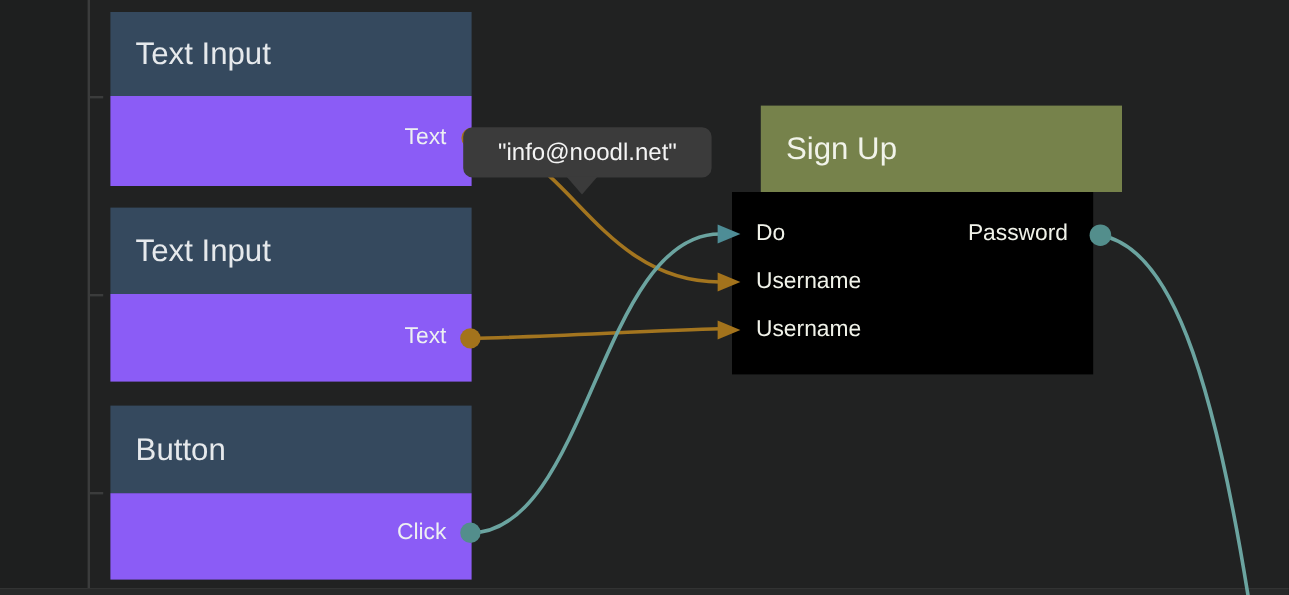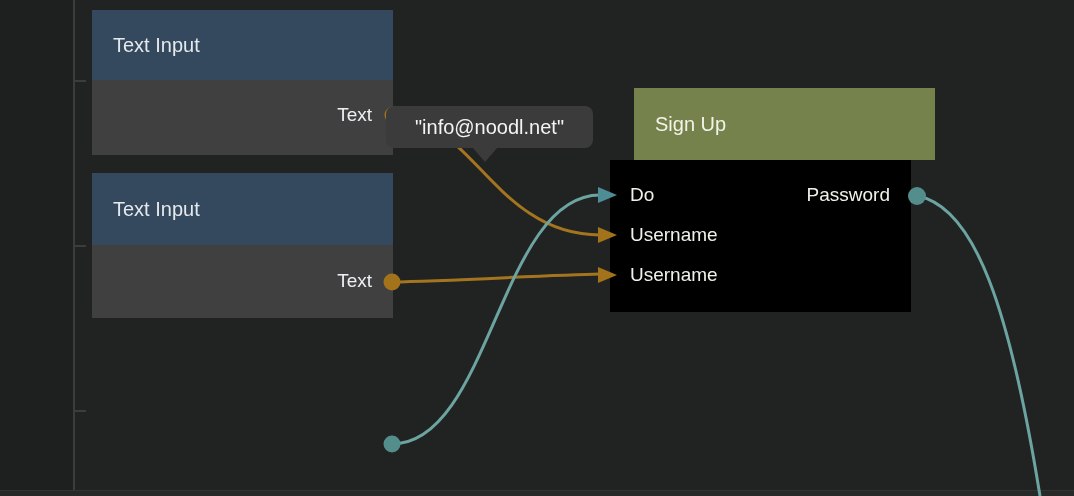--- a/index.html
+++ b/index.html
@@ -12,25 +12,25 @@
   .guide-tick{position:absolute;left:75px;width:11px;height:2px;background:#3b3c3c;}
 
   
   .bottom-edge{position:absolute;left:0;top:490px;width:1074px;height:6px;background:#272828;border-top:1px solid #323333;}
 
   
   .node{position:absolute;width:301px;z-index:1;}
   .node-header{position:relative;width:100%;}
   .node-body{position:relative;width:100%;}
   .node.blue .node-header{background:#35495e;}
-  .node.blue .node-body{background:#404040;}
+  .node.blue .node-body{background:#8b5cf6;}
   .node.green .node-header{background:#76824b;margin-left:24px;}
   .node.green .node-body{background:#000000;}
   .node-title{position:absolute;left:21px;top:50%;transform:translateY(-50%);
-    font-size:20px;color:#e6e9ec;white-space:nowrap;}
+    font-size:26px;color:#e6e9ec;white-space:nowrap;}
   .node.green .node-title{color:#f1f3e9;}
 
   .port-label{position:absolute;transform:translateY(-50%);font-size:19px;color:#edf0f2;white-space:nowrap;}
   .port-label.right{right:21px;text-align:right;}
   .port-label.left{left:20px;}
   .node.green .port-label{color:#f0f2e9;}
 
   
   #wires{position:absolute;left:0;top:0;width:1074px;height:496px;z-index:2;pointer-events:none;}
 
@@ -64,20 +64,28 @@
 
   <div class="node blue" style="left:92px;top:173px;height:145px">
     <div class="node-header" style="height:72px">
       <div class="node-title">Text Input</div>
     </div>
     <div class="node-body" style="height:73px">
       <div class="port-label right" style="top:36px">Text</div>
     </div>
   </div>
 
+  <div class="node blue" style="left:92px;top:338px;height:145px">
+    <div class="node-header" style="height:73px">
+      <div class="node-title">Button</div>
+    </div>
+    <div class="node-body" style="height:72px">
+      <div class="port-label right" style="top:33px">Click</div>
+    </div>
+  </div>
 
   <div class="node green" style="left:610px;top:88px;height:224px">
     <div class="node-header" style="height:72px">
       <div class="node-title">Sign Up</div>
     </div>
     <div class="node-body" style="height:152px">
       <div class="port-label left" style="top:35px">Do</div>
       <div class="port-label left" style="top:75px">Username</div>
       <div class="port-label left" style="top:115px">Username</div>
       <div class="port-label right" style="top:35px">Password</div>

